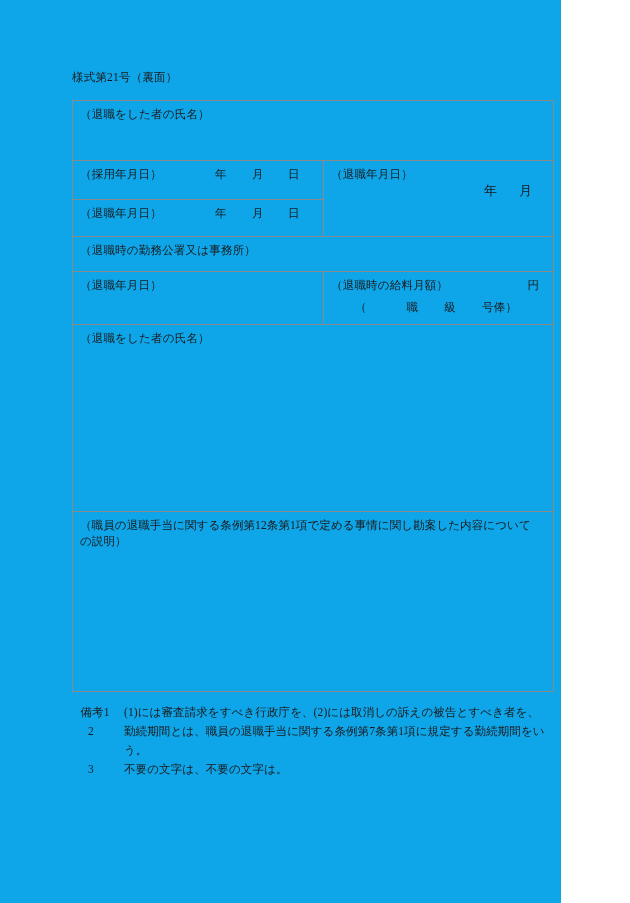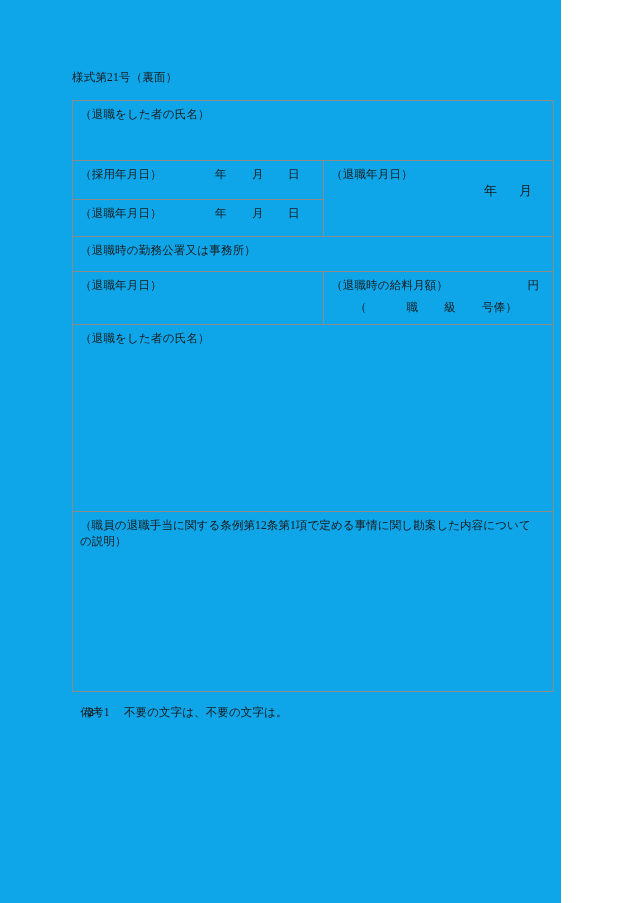--- a/index.html
+++ b/index.html
@@ -220,25 +220,30 @@
       </tr>
 
     </tbody>
   </table>
 
   <div class="notes">
 
     <div class="note-row">
       <span class="note-marker">備考1</span>
       <span class="note-body">
+        <span>(1)には審査請求をすべき行政庁を、(2)には取消しの訴えの被告とすべき者を、</span>
       </span>
     </div>
 
     <div class="note-row">
       <span class="note-marker num">2</span>
+      <span class="note-body">
+        <span>勤続期間とは、職員の退職手当に関する条例第7条第1項に規定する勤続期間をい</span>
+        <span class="cont2">う。</span>
+      </span>
     </div>
 
     <div class="note-row">
       <span class="note-marker num">3</span>
       <span class="note-body">
         <span>不要の文字は、不要の文字は。</span>
       </span>
     </div>
 
   </div>

